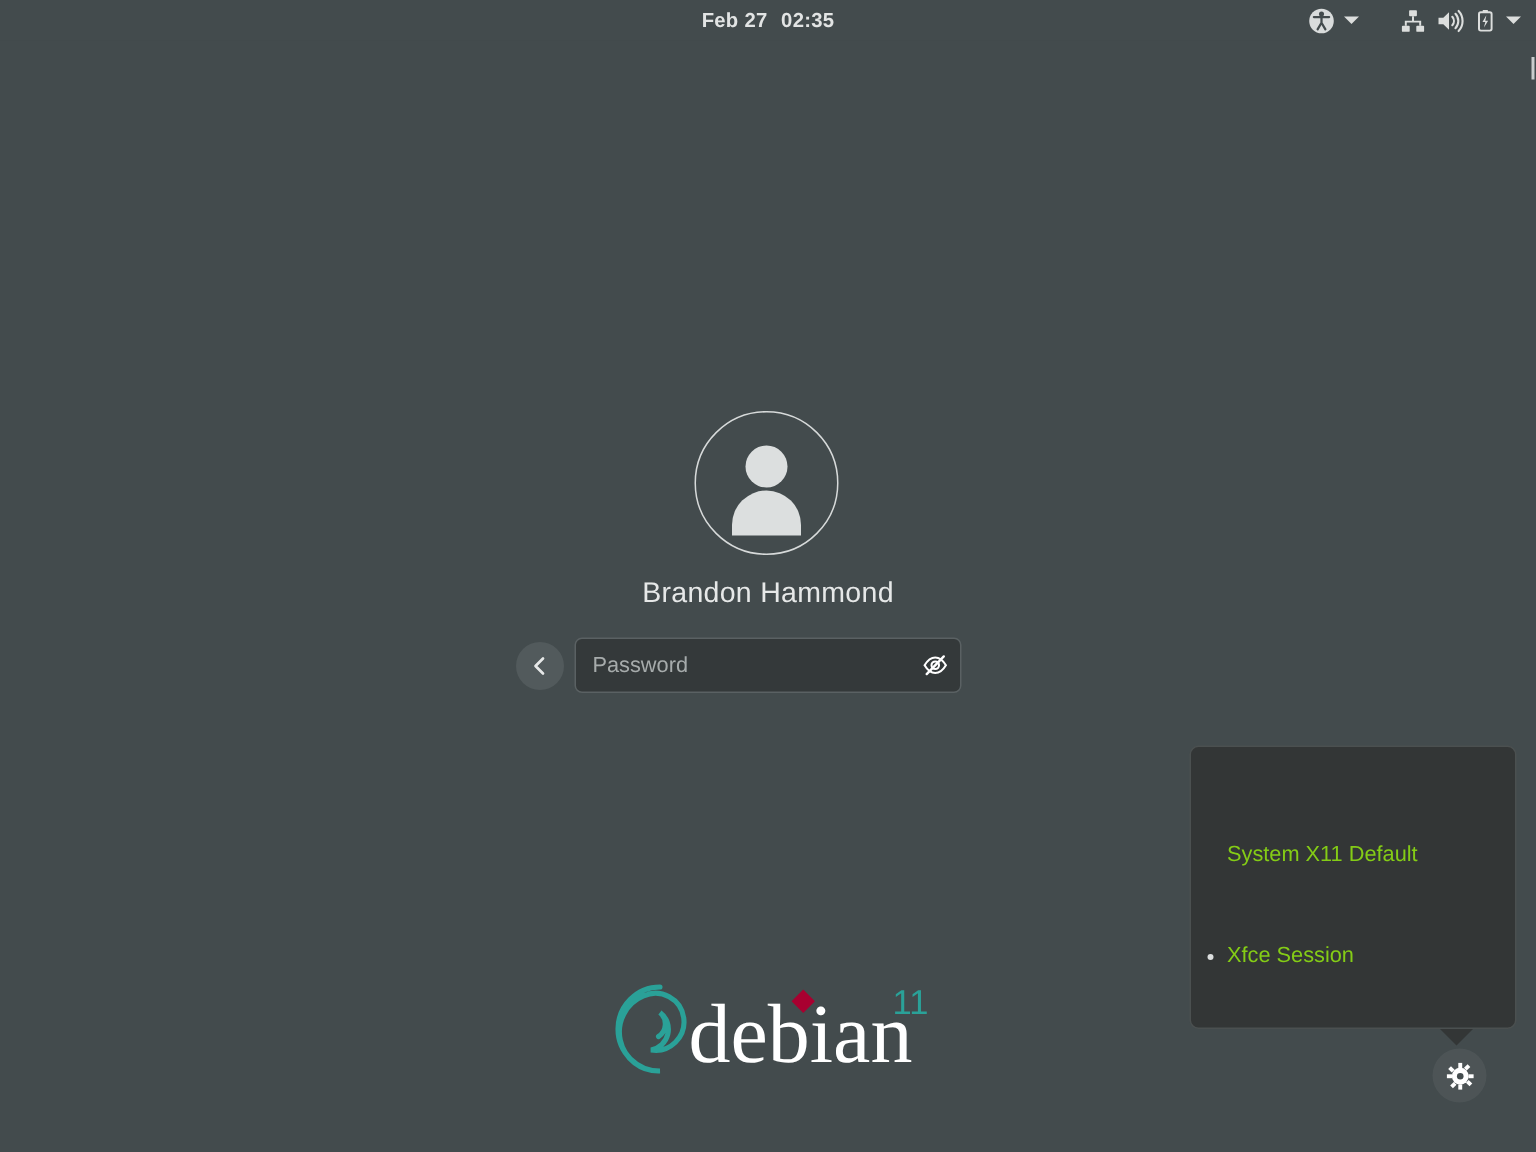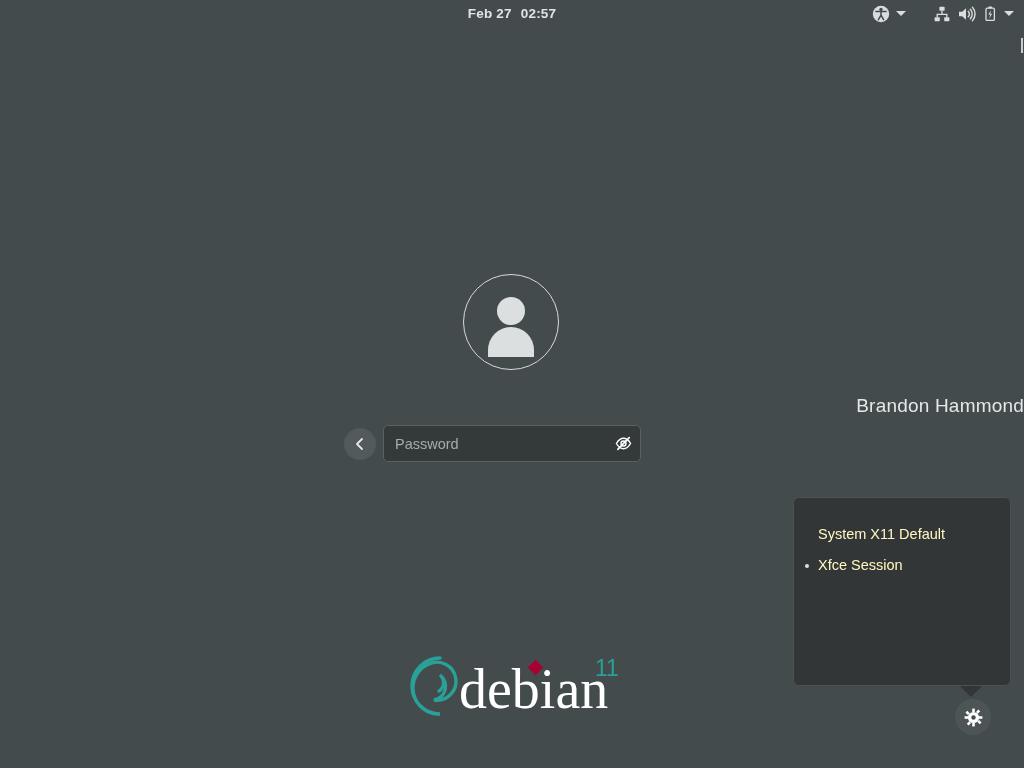--- a/index.html
+++ b/index.html
@@ -74,23 +74,23 @@
   #avatar .person-body {
     position:absolute;
     top:52px; left:50%;
     margin-left:-23px;
     width:46px; height:30px;
     background:#dcdfdf;
     border-radius:23px 23px 0 0;
   }
   #username {
     position:absolute;
-    left:0; top:395px;
+    left:0; top:385px;
     width:1024px;
-    text-align:right;
+    text-align:center;
     color:#e6e8e8;
     font-size:19px;
     letter-spacing:0.2px;
   }
 
   #pwrow {
     position:absolute;
     left:344px; top:425px;
     width:300px; height:37px;
   }
@@ -148,24 +148,25 @@
     background:#333636;
     border:1px solid #4b5050;
     border-radius:6px;
     padding:21px 0 0 0;
   }
   .menu-item {
     position:relative;
     height:31px;
     line-height:31px;
     padding-left:24px;
-    color:#fef9c3;
+    color:#84cc16;
     font-size:14.5px;
     cursor:pointer;
     white-space:nowrap;
+    margin-top:36px;
   }
   .menu-item .bullet {
     position:absolute;
     left:11px; top:14px;
     width:4px; height:4px;
     border-radius:50%;
     background:#dcdfdf;
   }
   #menu-tail {
     position:absolute;
@@ -194,21 +195,21 @@
   }
 </style>
 </head>
 <body>
 
 <div id="screen">
 
   <div id="topbar">
 
     <div id="clock">
-      <span>Feb 27</span><span class="gap"></span><span>02:57</span>
+      <span>Feb 27</span><span class="gap"></span><span>02:35</span>
     </div>
 
     <div id="tray">
 
       <div class="tray-group">
         <span class="tray-icon">
           <svg width="18" height="18" viewBox="0 0 18 18">
             <circle cx="9" cy="9" r="8.2" fill="#d9dcdc"></circle>
             <circle cx="9" cy="4.4" r="1.7" fill="#434b4d"></circle>
             <path d="M3.9 6.4 L14.1 6.4" stroke="#434b4d" stroke-width="1.5" stroke-linecap="round"></path>

